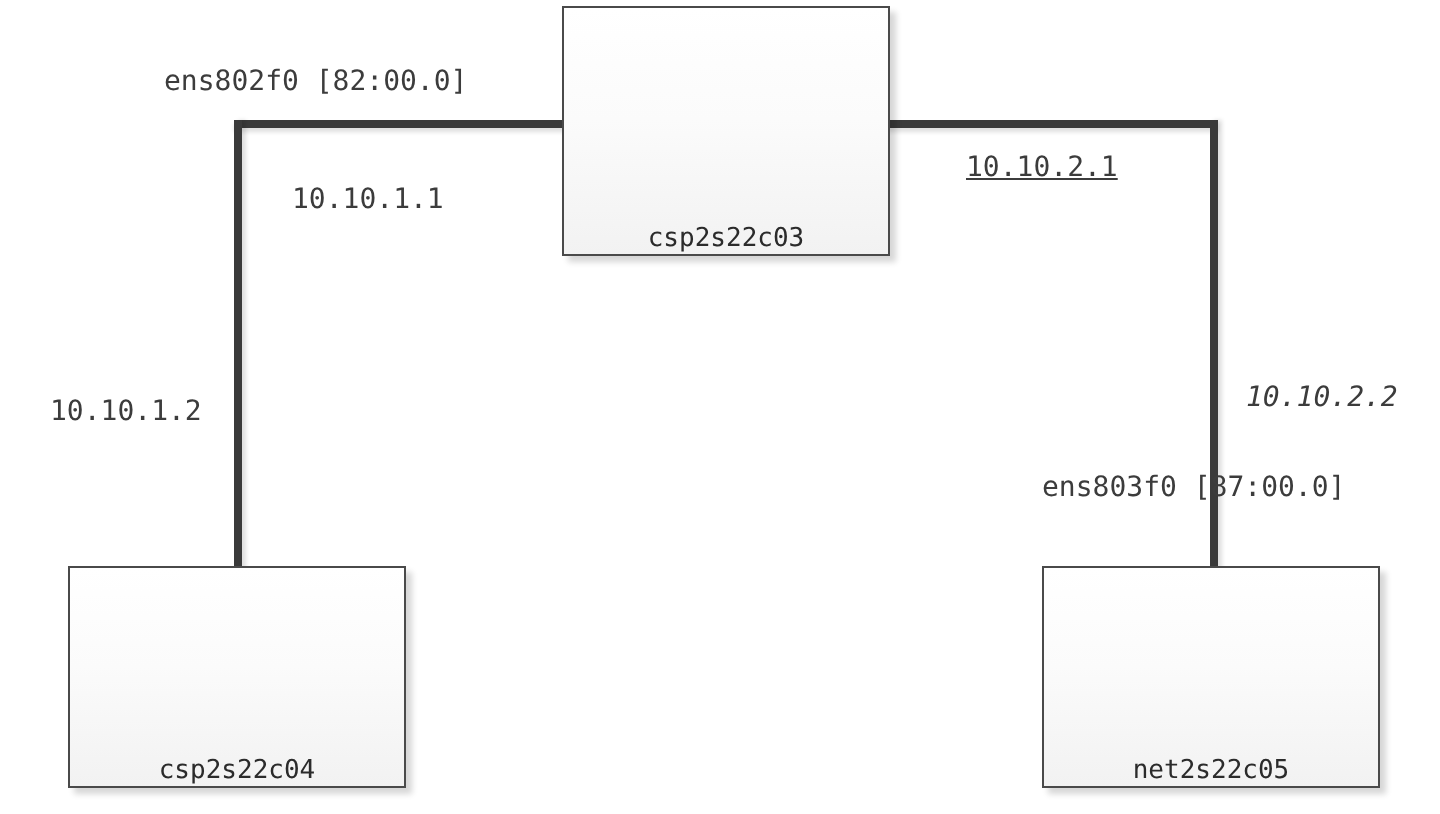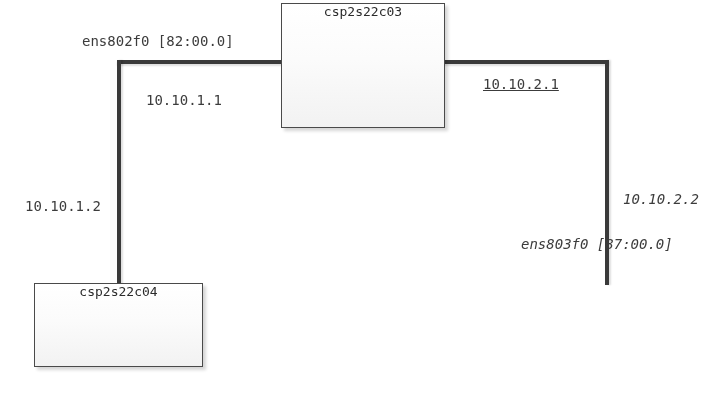--- a/index.html
+++ b/index.html
@@ -20,34 +20,34 @@
   }
 
   
   .node {
     position: absolute;
     box-sizing: border-box;
     border: 1px solid #4a4a4a;
     background: linear-gradient(180deg, #ffffff 0%, #fbfbfb 45%, #f2f2f2 100%);
     box-shadow: 3px 3px 3px rgba(0, 0, 0, 0.16);
     display: flex;
-    align-items: flex-start;
+    align-items: flex-end;
     justify-content: center;
     z-index: 3;
   }
   .node-label {
     font-family: "DejaVu Sans Mono", "Liberation Mono", monospace;
     font-size: 13px;
     color: #2b2b2b;
     letter-spacing: 0px;
     white-space: nowrap;
   }
 
   #node-top    { left: 281px; top: 3px;   width: 164px; height: 125px; }
-  #node-left   { left: 34px;  top: 283px; width: 169px; height: 84px; }
+  #node-left   { left: 34px;  top: 283px; width: 169px; height: 111px; }
   #node-right  { left: 521px; top: 283px; width: 169px; height: 111px; }
 
   
   .seg {
     position: absolute;
     background: #3a3a3a;
     z-index: 1;
   }
   .seg.h {
     height: 4px;
@@ -78,41 +78,44 @@
 
   #lbl-top-left-iface  { left: 82px;  top: 33px; }
   #lbl-top-left-ip     { left: 146px; top: 92px; }
   #lbl-top-right-iface { left: 456px; top: 33px; }
   #lbl-top-right-ip    { left: 483px; top: 76px; text-decoration: underline; }
 
   #lbl-left-ip         { left: 25px;  top: 198px; }
   #lbl-left-iface      { left: 6px;   top: 236px; }
 
   #lbl-right-ip        { left: 623px; top: 191px; font-style: italic; }
-  #lbl-right-iface     { left: 521px; top: 236px; font-style: italic; }
+  #lbl-right-iface     { left: 521px; top: 236px; }
 </style>
 </head>
 <body>
 
 <div id="diagram">
 
   <div class="seg h" id="seg-left-h"></div>
   <div class="seg v" id="seg-left-v"></div>
 
   <div class="seg h" id="seg-right-h"></div>
   <div class="seg v" id="seg-right-v"></div>
 
   <div class="node" id="node-top">
     <span class="node-label">csp2s22c03</span>
   </div>
 
   <div class="node" id="node-left">
     <span class="node-label">csp2s22c04</span>
   </div>
 
+  <div class="node" id="node-right">
+    <span class="node-label">net2s22c05</span>
+  </div>
 
   <div class="annot" id="lbl-top-left-iface">ens802f0 [82:00.0]</div>
   <div class="annot" id="lbl-top-left-ip">10.10.1.1</div>
 
   <div class="annot" id="lbl-top-right-ip">10.10.2.1</div>
 
   <div class="annot" id="lbl-left-ip">10.10.1.2</div>
 
   <div class="annot" id="lbl-right-ip">10.10.2.2</div>
   <div class="annot" id="lbl-right-iface">ens803f0 [87:00.0]</div>

